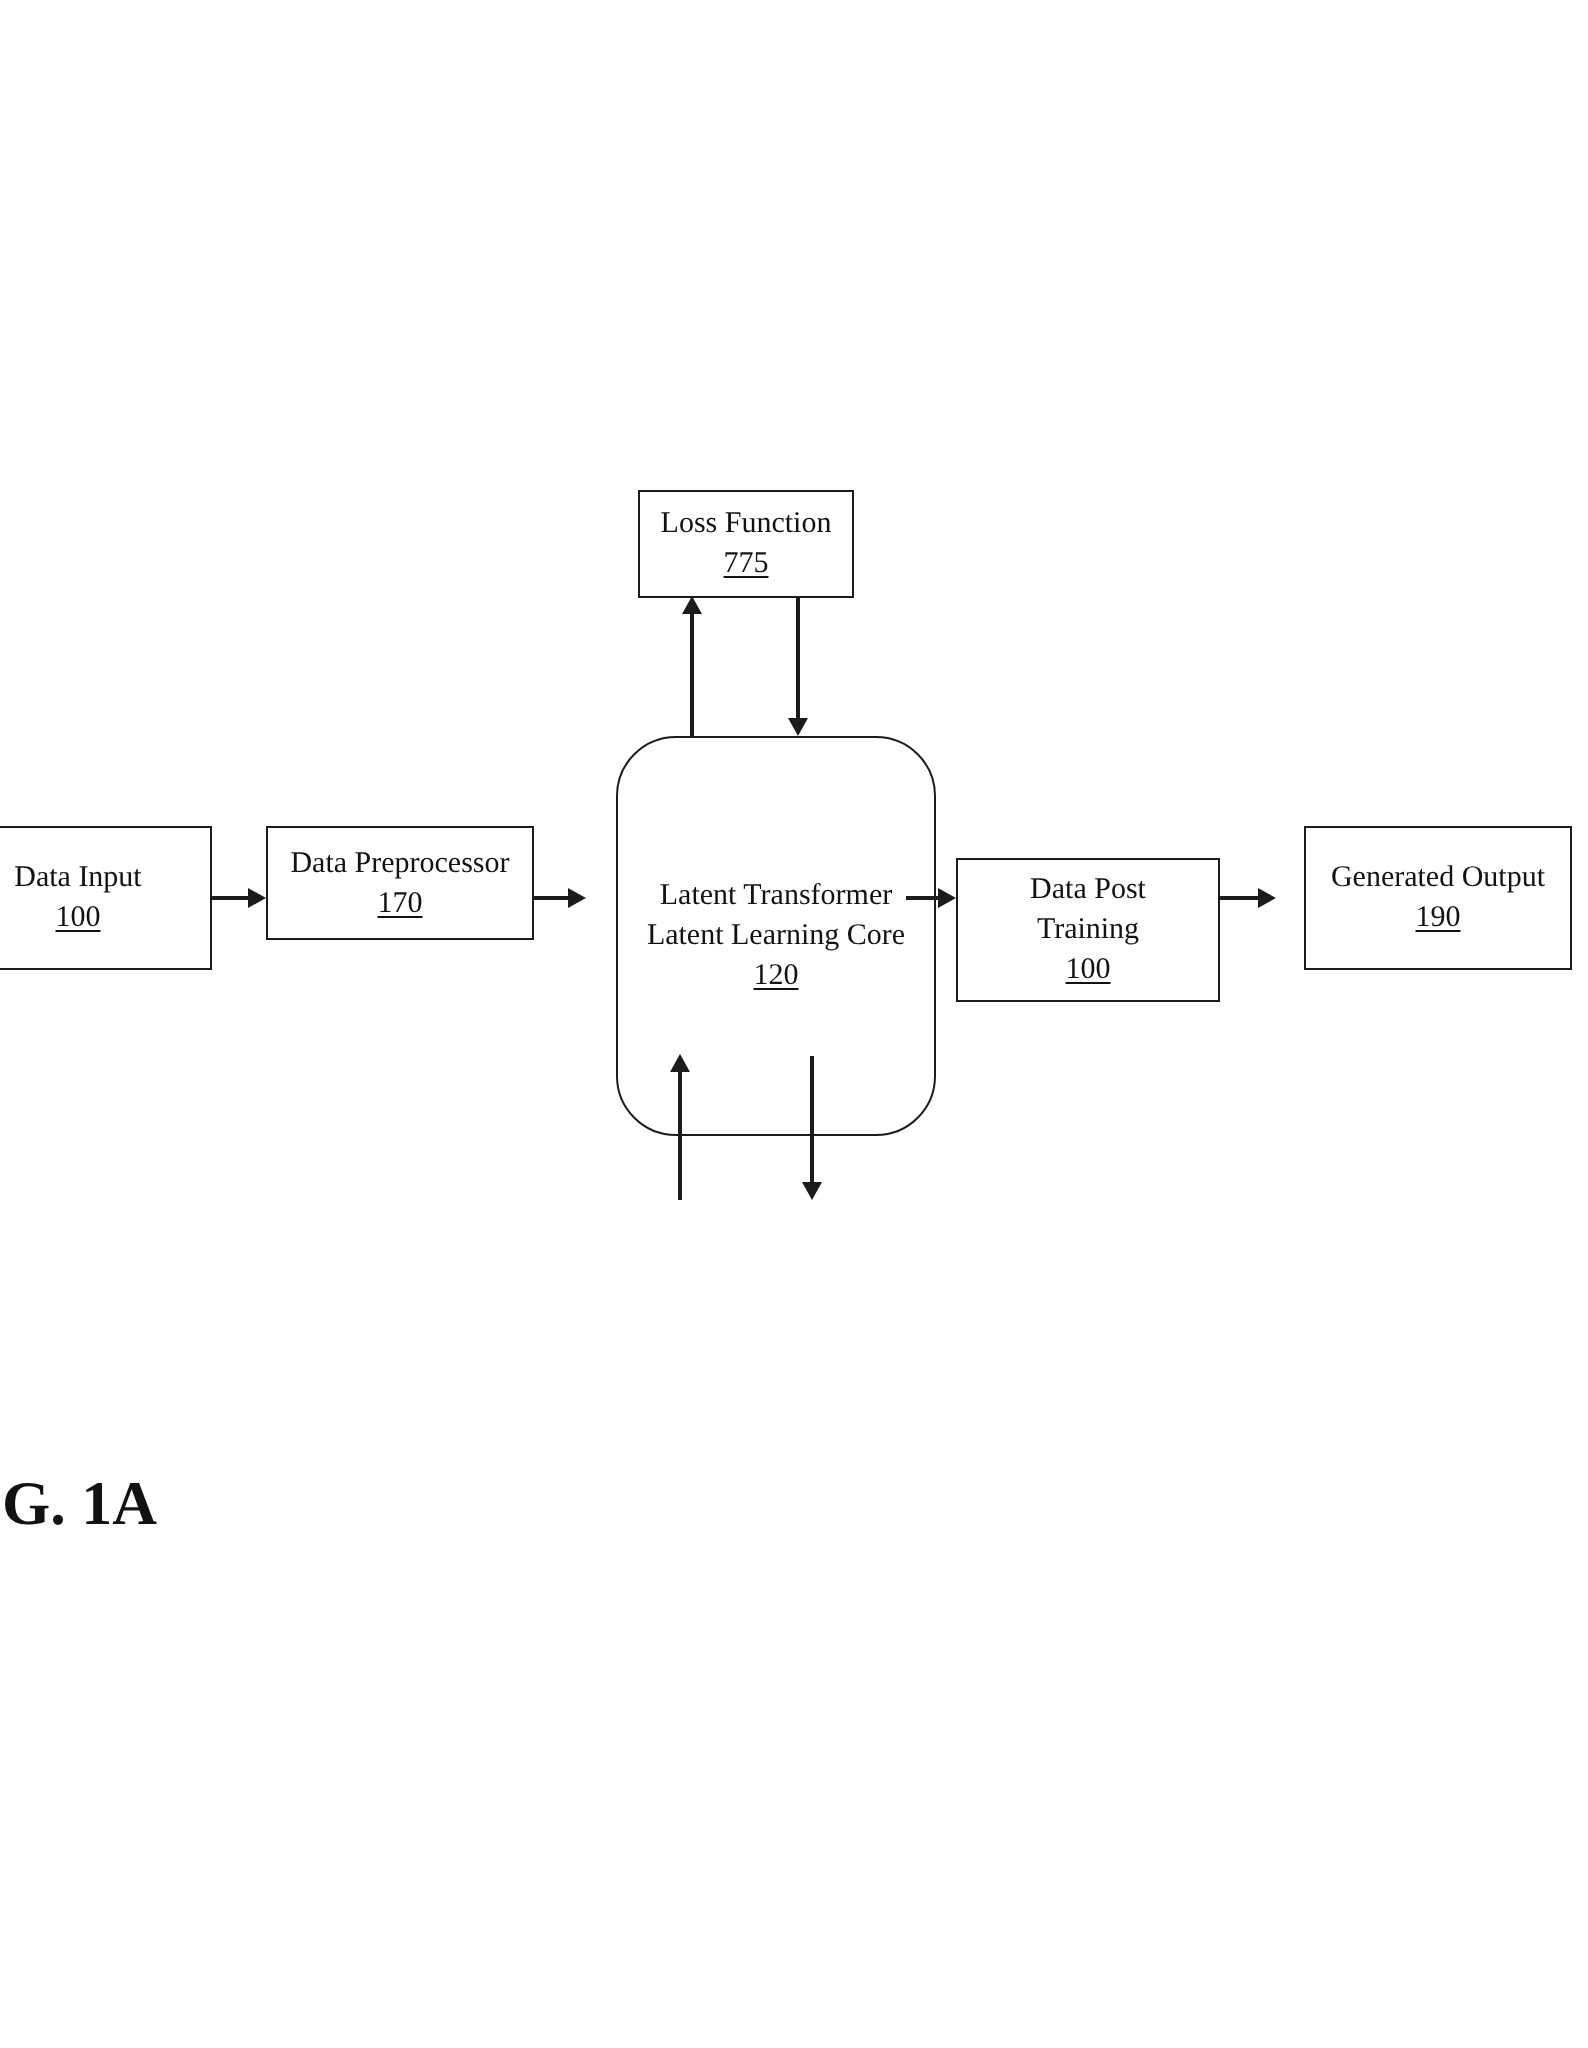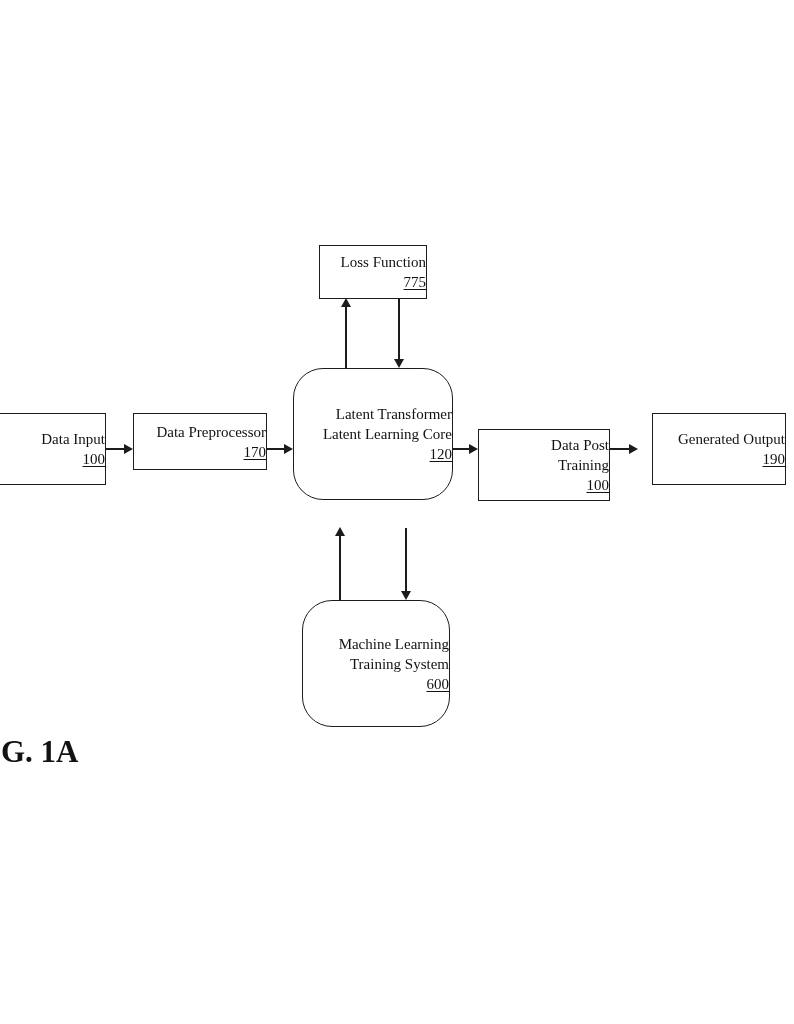--- a/index.html
+++ b/index.html
@@ -10,21 +10,21 @@
     background: #ffffff;
     overflow: hidden;
     font-family: "Liberation Serif", serif;
   }
   .box {
     position: absolute;
     border: 1.5px solid #1c1c1c;
     background: #ffffff;
     display: flex;
     flex-direction: column;
-    align-items: flex-end;
+    align-items: center;
     justify-content: center;
     text-align: center;
     font: 15px/20px "Liberation Serif", serif;
     color: #121212;
     box-sizing: border-box;
   }
   .rounded { border-radius: 30px; }
   .ref { text-decoration: underline; text-underline-offset: 2px; }
   .hline, .vline { position: absolute; background: #1c1c1c; }
   .hline { height: 1.5px; }
@@ -50,21 +50,21 @@
     left: -30px;
     top: 736px;
     font: bold 31px/1 "Liberation Serif", serif;
     color: #121212;
     white-space: nowrap;
   }
   
   .n-loss      { left: 319px; top: 245px; width: 108px; height: 54px; }
   .n-input     { left: -28px; top: 413px; width: 134px; height: 72px; }
   .n-preproc   { left: 133px; top: 413px; width: 134px; height: 57px; }
-  .n-core      { left: 293px; top: 368px; width: 160px; height: 132px; }
+  .n-core      { left: 308px; top: 368px; width: 160px; height: 200px; }
   .n-postproc  { left: 478px; top: 413px; width: 132px; height: 72px; margin-top: 16px; }
   .n-output    { left: 652px; top: 413px; width: 134px; height: 72px; }
   .n-training  { left: 302px; top: 600px; width: 148px; height: 127px; }
 </style>
 </head>
 <body>
 
 <div class="page">
 
   <div class="box n-loss">
@@ -92,25 +92,20 @@
     <span>Data Post</span>
     <span>Training</span>
     <span class="ref">100</span>
   </div>
 
   <div class="box n-output">
     <span>Generated Output</span>
     <span class="ref">190</span>
   </div>
 
-  <div class="box rounded n-training">
-    <span>Machine Learning</span>
-    <span>Training System</span>
-    <span class="ref">600</span>
-  </div>
 
   <div class="hline" style="left:106px; top:448px; width:18px;"></div>
   <div class="arr right" style="left:124px; top:444px;"></div>
 
   <div class="hline" style="left:267px; top:448px; width:17px;"></div>
   <div class="arr right" style="left:284px; top:444px;"></div>
 
   <div class="hline" style="left:453px; top:448px; width:16px;"></div>
   <div class="arr right" style="left:469px; top:444px;"></div>
 

